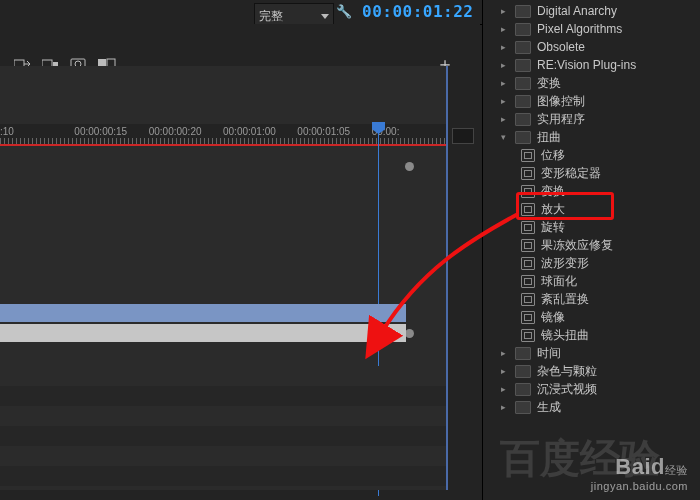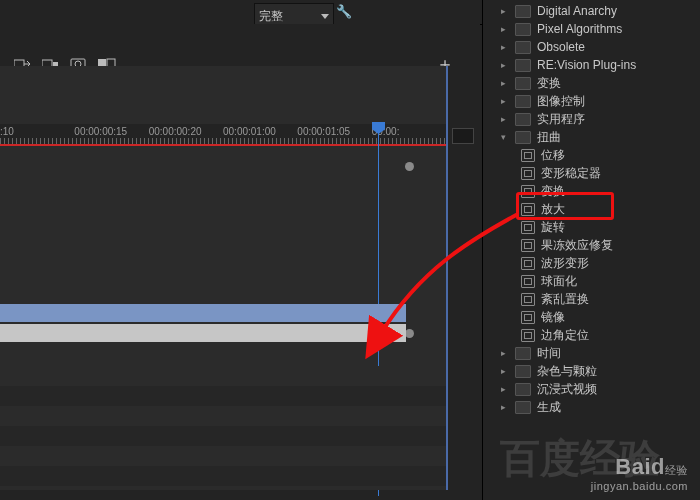--- a/index.html
+++ b/index.html
@@ -54,20 +54,21 @@
 </head>
 <body>
 <div id="stage">
 
 <div class="topbar">
   <div class="dropdown">
     <span>完整</span>
     <span class="chev"></span>
   </div>
   <span class="wrench">🔧</span>
+  <span class="timecode">00:00:01:22</span>
 </div>
 
 <div class="tlbar">
   <div class="tl-icons">
     <svg class="icon" viewBox="0 0 16 14">
           <rect x="0" y="3" width="10" height="8" fill="none" stroke="#bbb"></rect>
           <path d="M10 7h5M13 4l3 3-3 3" stroke="#bbb" fill="none"></path>
         </svg>
     <svg class="icon" viewBox="0 0 16 14">
           <rect x="0" y="3" width="10" height="8" fill="none" stroke="#bbb"></rect>
@@ -192,21 +193,21 @@
         <div class="node ind2">
           <span class="pico"></span>
           <span>紊乱置换</span>
         </div>
         <div class="node ind2">
           <span class="pico"></span>
           <span>镜像</span>
         </div>
         <div class="node ind2">
           <span class="pico"></span>
-          <span>边角定位</span>
+          <span>镜头扭曲</span>
         </div>
         <div class="node ind1">
           <span class="arrow">▸</span>
           <span class="fico"></span>
           <span>时间</span>
         </div>
         <div class="node ind1">
           <span class="arrow">▸</span>
           <span class="fico"></span>
           <span>杂色与颗粒</span>

